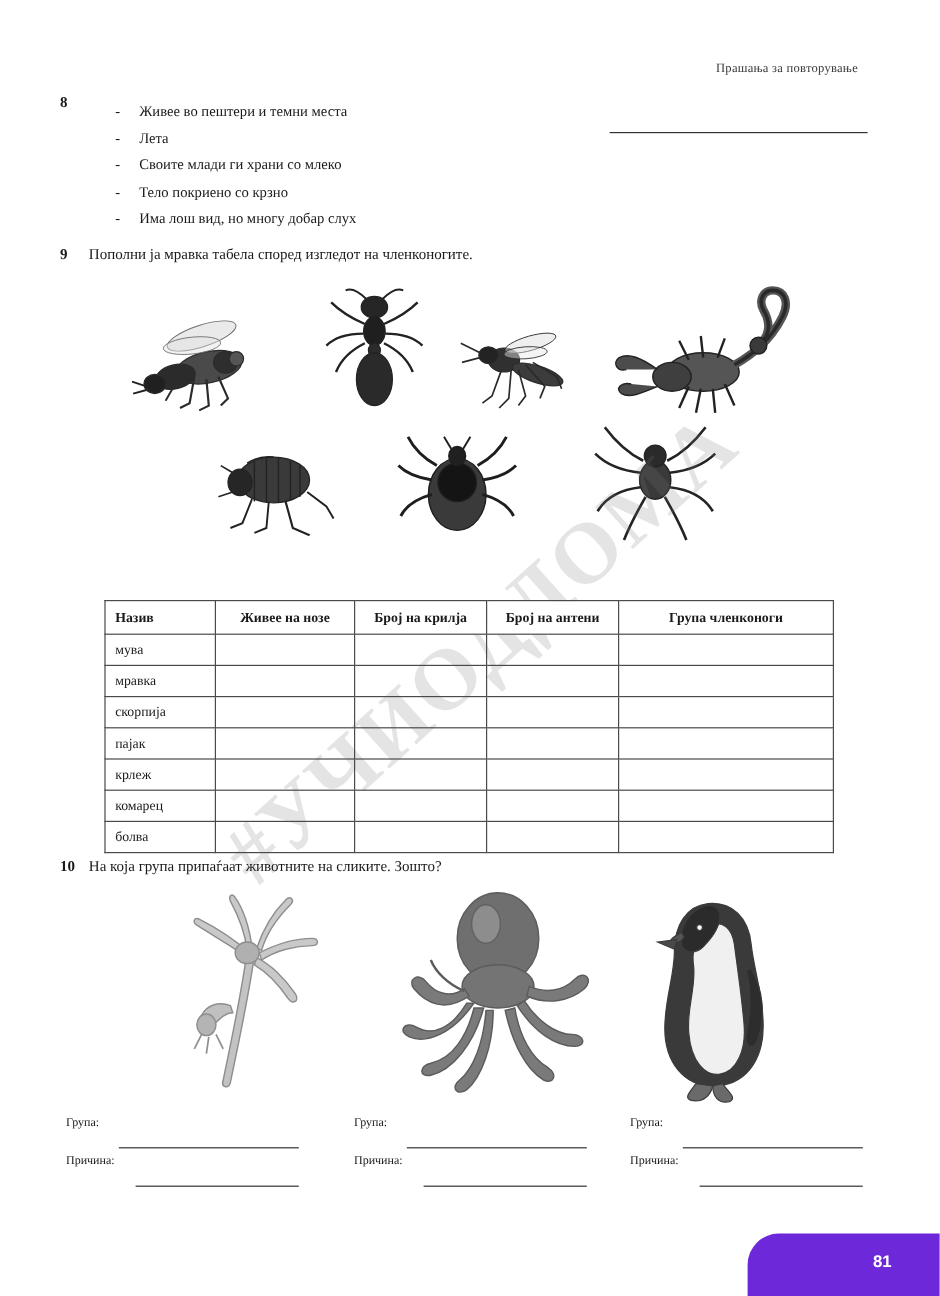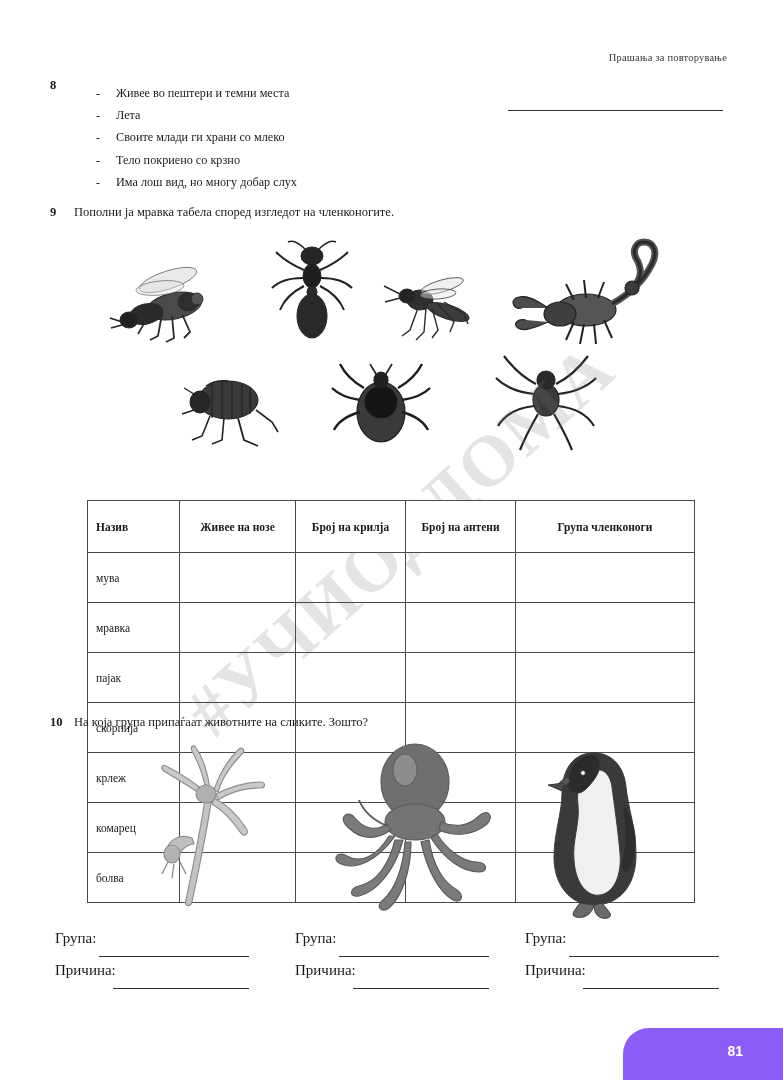--- a/index.html
+++ b/index.html
@@ -21,21 +21,21 @@
     inset: 0;
     width: 783px;
     height: 1080px;
     background: #fff;
   }
 
   
   .page-header {
     position: absolute;
     top: 52px;
-    right: 56px;
+    right: 68px;
     font-size: 10.5px;
     color: #3a3a3a;
     letter-spacing: .2px;
     font-family: "Liberation Serif", serif;
   }
 
   
   .q {
     position: absolute;
     left: 50px;
@@ -130,21 +130,21 @@
   }
   table.arthro {
     border-collapse: collapse;
     width: 607px;
     table-layout: fixed;
   }
   table.arthro th, table.arthro td {
     border: 1px solid #4a4a4a;
     height: 25px;
     font-size: 11.5px;
-    padding: 12px 8px;
+    padding: 0 8px;
     font-family: "Liberation Serif", serif;
   }
   table.arthro th {
     font-weight: bold;
     text-align: center;
     height: 27px;
     background: #fff;
   }
   table.arthro th.first, table.arthro td.first {
     text-align: left;
@@ -177,36 +177,36 @@
   .answers {
     position: absolute;
     left: 55px;
     top: 930px;
     width: 690px;
     height: 70px;
     font-size: 11.5px;
   }
   .ans-col { position: absolute; top: 0; width: 230px; }
   .ans-row { position: relative; height: 32px; }
-  .ans-label { position: absolute; left: 0; top: 0; font-size: 15px; }
+  .ans-label { position: absolute; left: 0; top: 0; font-size: 10px; }
   .ans-line {
     position: absolute;
     bottom: 5px;
     border-bottom: 1px solid #333;
     height: 0;
   }
 
   
   .page-tab {
     position: absolute;
     right: 0;
     bottom: 0;
     width: 160px;
     height: 52px;
-    background: #8b5cf6;
+    background: #6d28d9;
     border-top-left-radius: 26px;
   }
   .page-tab .num {
     position: absolute;
     right: 40px;
     top: 15px;
     color: #fff;
     font-size: 14px;
     font-weight: bold;
     font-family: "Liberation Sans", sans-serif;
@@ -403,28 +403,28 @@
           <td></td>
         </tr>
         <tr>
           <td class="first">мравка</td>
           <td></td>
           <td></td>
           <td></td>
           <td></td>
         </tr>
         <tr>
+          <td class="first">скорпија</td>
+          <td></td>
+          <td></td>
+          <td></td>
+          <td></td>
+        </tr>
+        <tr>
           <td class="first">пајак</td>
-          <td></td>
-          <td></td>
-          <td></td>
-          <td></td>
-        </tr>
-        <tr>
-          <td class="first">скорпија</td>
           <td></td>
           <td></td>
           <td></td>
           <td></td>
         </tr>
         <tr>
           <td class="first">крлеж</td>
           <td></td>
           <td></td>
           <td></td>

